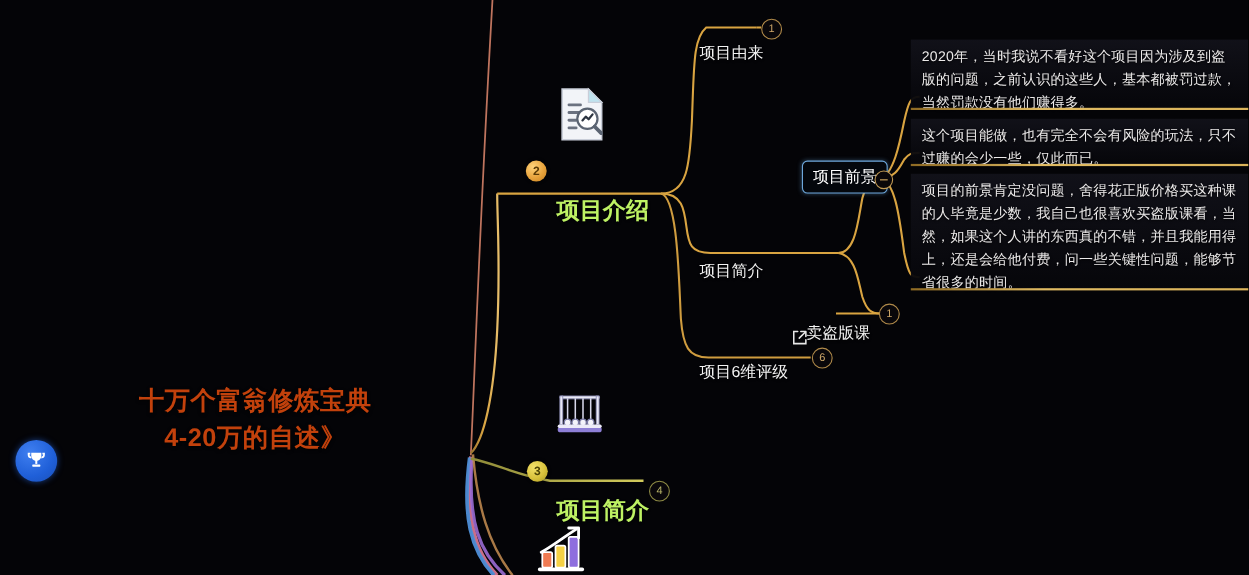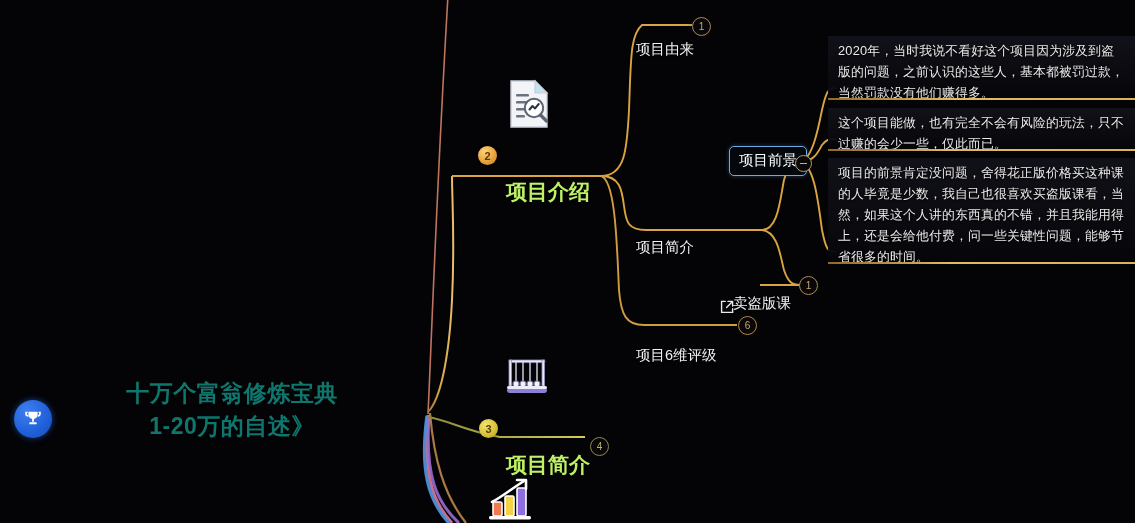--- a/index.html
+++ b/index.html
@@ -27,27 +27,26 @@
     pointer-events: none;
   }
 
   
   .title-block {
     position: absolute;
     left: 48px;
     top: 348px;
     width: 368px;
     text-align: center;
-    color: #0f766e;
+    color: #c2410c;
     font-weight: bold;
     font-size: 23px;
     line-height: 33px;
     letter-spacing: 0.5px;
     text-shadow: 0 1px 3px rgba(0,0,0,0.9);
-    margin-top: 29px;
   }
   .title-line { display: block; white-space: nowrap; }
 
   .trophy-badge {
     position: absolute;
     left: 14px;
     top: 400px;
     width: 38px;
     height: 38px;
     border-radius: 50%;
@@ -224,21 +223,21 @@
       <path d="M7 4h10v3a5 5 0 0 1-10 0V4z" fill="#ffffff"></path>
       <path d="M6 4H3.5v2A3.5 3.5 0 0 0 7 9.5V7.8A2 2 0 0 1 5.2 6V5.6H6V4z" fill="#ffffff"></path>
       <path d="M18 4h2.5v2A3.5 3.5 0 0 1 17 9.5V7.8A2 2 0 0 0 18.8 6V5.6H18V4z" fill="#ffffff"></path>
       <rect x="11" y="11" width="2" height="4" fill="#ffffff"></rect>
       <rect x="8" y="15.5" width="8" height="2.2" rx="0.6" fill="#ffffff"></rect>
     </svg>
   </div>
 
   <div class="title-block">
     <span class="title-line">十万个富翁修炼宝典</span>
-    <span class="title-line">1-20万的自述》</span>
+    <span class="title-line">4-20万的自述》</span>
   </div>
 
   <div class="icon-wrap" style="left:505px; top:78px;">
     <svg width="48" height="52" viewBox="0 0 48 52">
       <path d="M6 3h24l12 12v34H6z" fill="#f2f4f8" stroke="#c9ced9" stroke-width="1.4"></path>
       <path d="M30 3l12 12H30z" fill="#bfe3ef" stroke="#c9ced9" stroke-width="1.2"></path>
       <rect x="11" y="16" width="13" height="2.6" rx="1.2" fill="#6b7280"></rect>
       <rect x="11" y="23" width="13" height="2.6" rx="1.2" fill="#6b7280"></rect>
       <rect x="11" y="30" width="9" height="2.6" rx="1.2" fill="#6b7280"></rect>
       <rect x="11" y="37" width="9" height="2.6" rx="1.2" fill="#6b7280"></rect>
@@ -283,21 +282,21 @@
   </div>
 
   <div class="node-label" style="left:636px; top:2px;">项目由来</div>
   <div class="count-badge" style="left:692px; top:17px;">1</div>
 
   <div class="node-label" style="left:636px; top:201px;font-family:Liberation Mono, monospace;">项目简介</div>
 
   <div class="node-label" style="left:733px; top:256px;">卖盗版课</div>
   <div class="count-badge" style="left:799px; top:276px;">1</div>
 
-  <div class="node-label" style="left:636px; top:308px;">项目6维评级</div>
+  <div class="node-label" style="left:636px; top:292px;">项目6维评级</div>
   <div class="icon-wrap" style="left:720px; top:300px;">
     <svg width="14" height="14" viewBox="0 0 14 14">
       <path d="M5.2 1.4H1.6v11h11V8.8" fill="none" stroke="#e8e8e8" stroke-width="1.4" stroke-linecap="round"></path>
       <path d="M8 1.4h4.6V6" fill="none" stroke="#e8e8e8" stroke-width="1.4" stroke-linecap="round" stroke-linejoin="round"></path>
       <path d="M12.2 1.8L6.6 7.4" fill="none" stroke="#e8e8e8" stroke-width="1.4" stroke-linecap="round"></path>
     </svg>
   </div>
   <div class="count-badge" style="left:738px; top:316px;">6</div>
 
   <div class="sel-box" style="left:729px; top:146px;">

